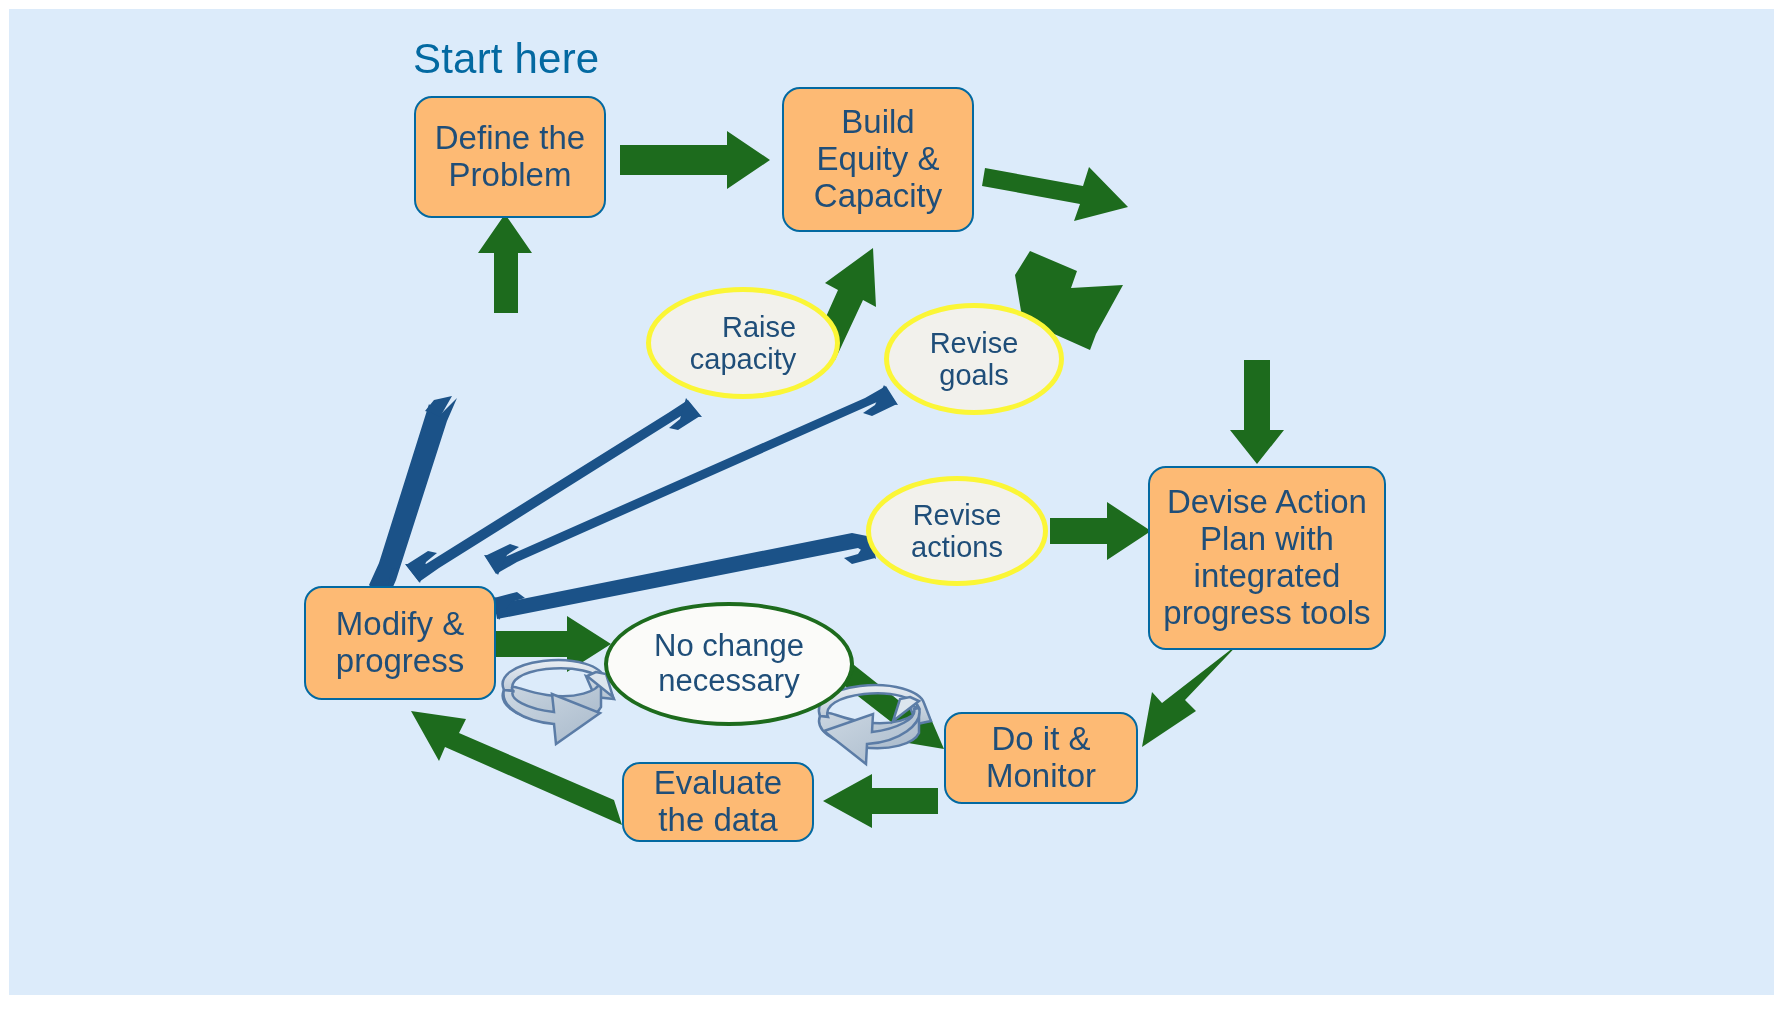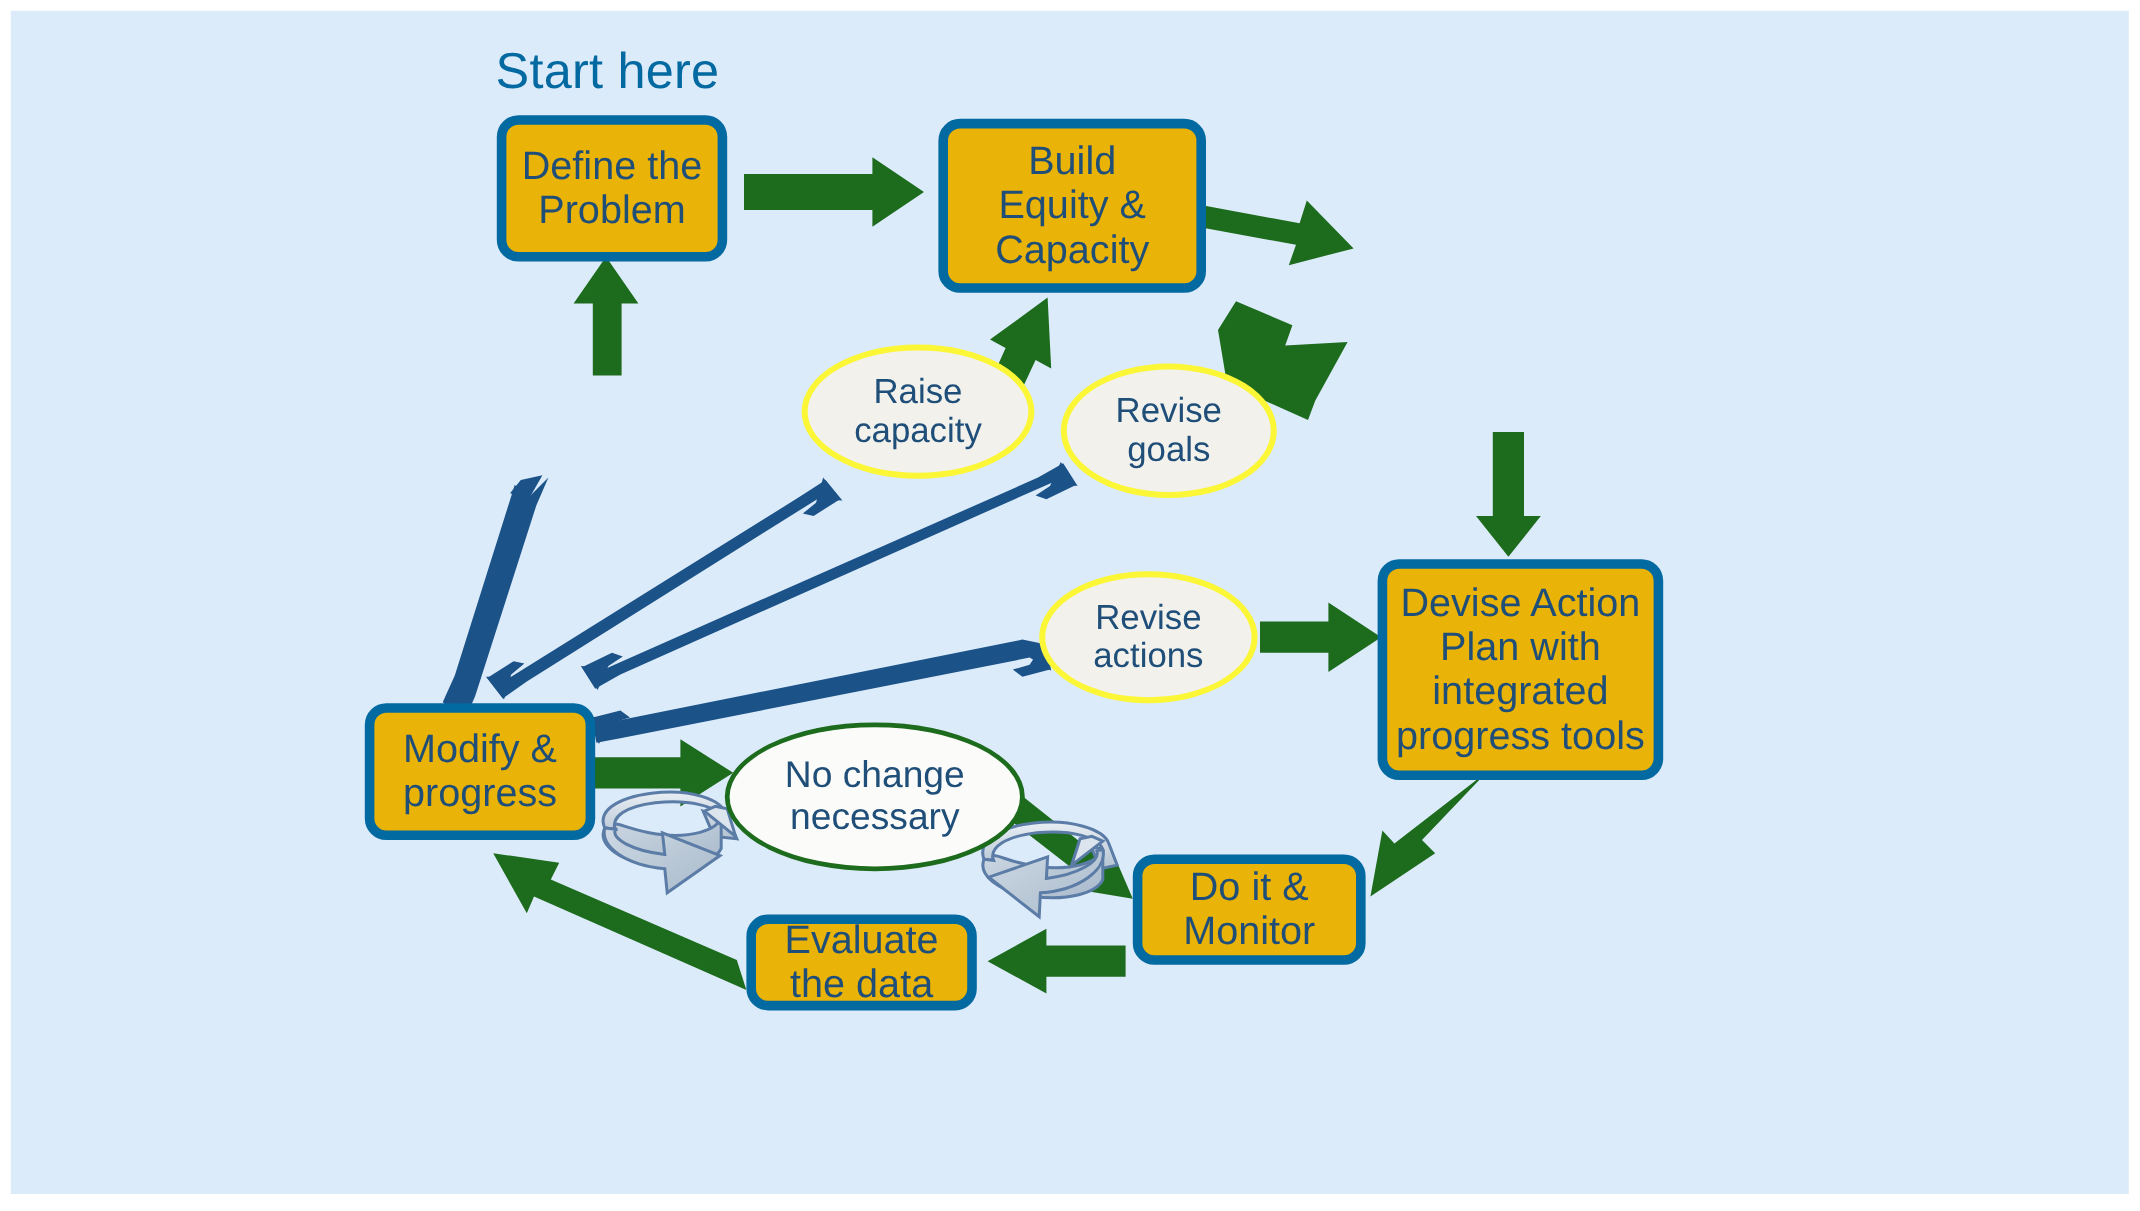--- a/index.html
+++ b/index.html
@@ -23,22 +23,22 @@
   .node{
     position:absolute;
     box-sizing:border-box;
     display:flex;align-items:center;justify-content:center;
     text-align:center;
     color:#1f4e79;
     line-height:1.12;
     white-space:pre-line;
   }
   .rbox{
-    background:#eab308;
-    border:8px solid #0369a1;
+    background:#fdba74;
+    border:2px solid #0369a1;
     border-radius:18px;
     font-size:33px;
   }
   .ell-green{
     background:#fbfbf9;
     border:4px solid #1d6b1d;
     border-radius:50%;
     font-size:30px;
   }
   .ell-yellow{
@@ -198,21 +198,21 @@
 
   </svg>
 
   <div id="start-here">Start here</div>
 
   <div class="node rbox" style="left:414px;top:96px;width:192px;height:122px;">
     <span>Define the
 Problem</span>
   </div>
 
-  <div class="node rbox" style="left:782px;top:99px;width:223px;height:145px;">
+  <div class="node rbox" style="left:782px;top:87px;width:192px;height:145px;">
     <span>Build
 Equity &amp;
 Capacity</span>
   </div>
 
 
   <div class="node rbox" style="left:1148px;top:466px;width:238px;height:184px;">
     <span>Devise Action
 Plan with
 integrated
@@ -228,21 +228,21 @@
     <span>Evaluate
 the data</span>
   </div>
 
   <div class="node rbox" style="left:304px;top:586px;width:192px;height:114px;">
     <span>Modify &amp;
 progress</span>
   </div>
 
 
-  <div class="node ell-yellow" style="left:668px;top:287px;width:194px;height:112px;">
+  <div class="node ell-yellow" style="left:646px;top:287px;width:194px;height:112px;text-align:right;">
     <span>Raise
 capacity</span>
   </div>
 
   <div class="node ell-yellow" style="left:884px;top:303px;width:180px;height:112px;">
     <span>Revise
 goals</span>
   </div>
 
   <div class="node ell-yellow" style="left:866px;top:476px;width:182px;height:110px;">

